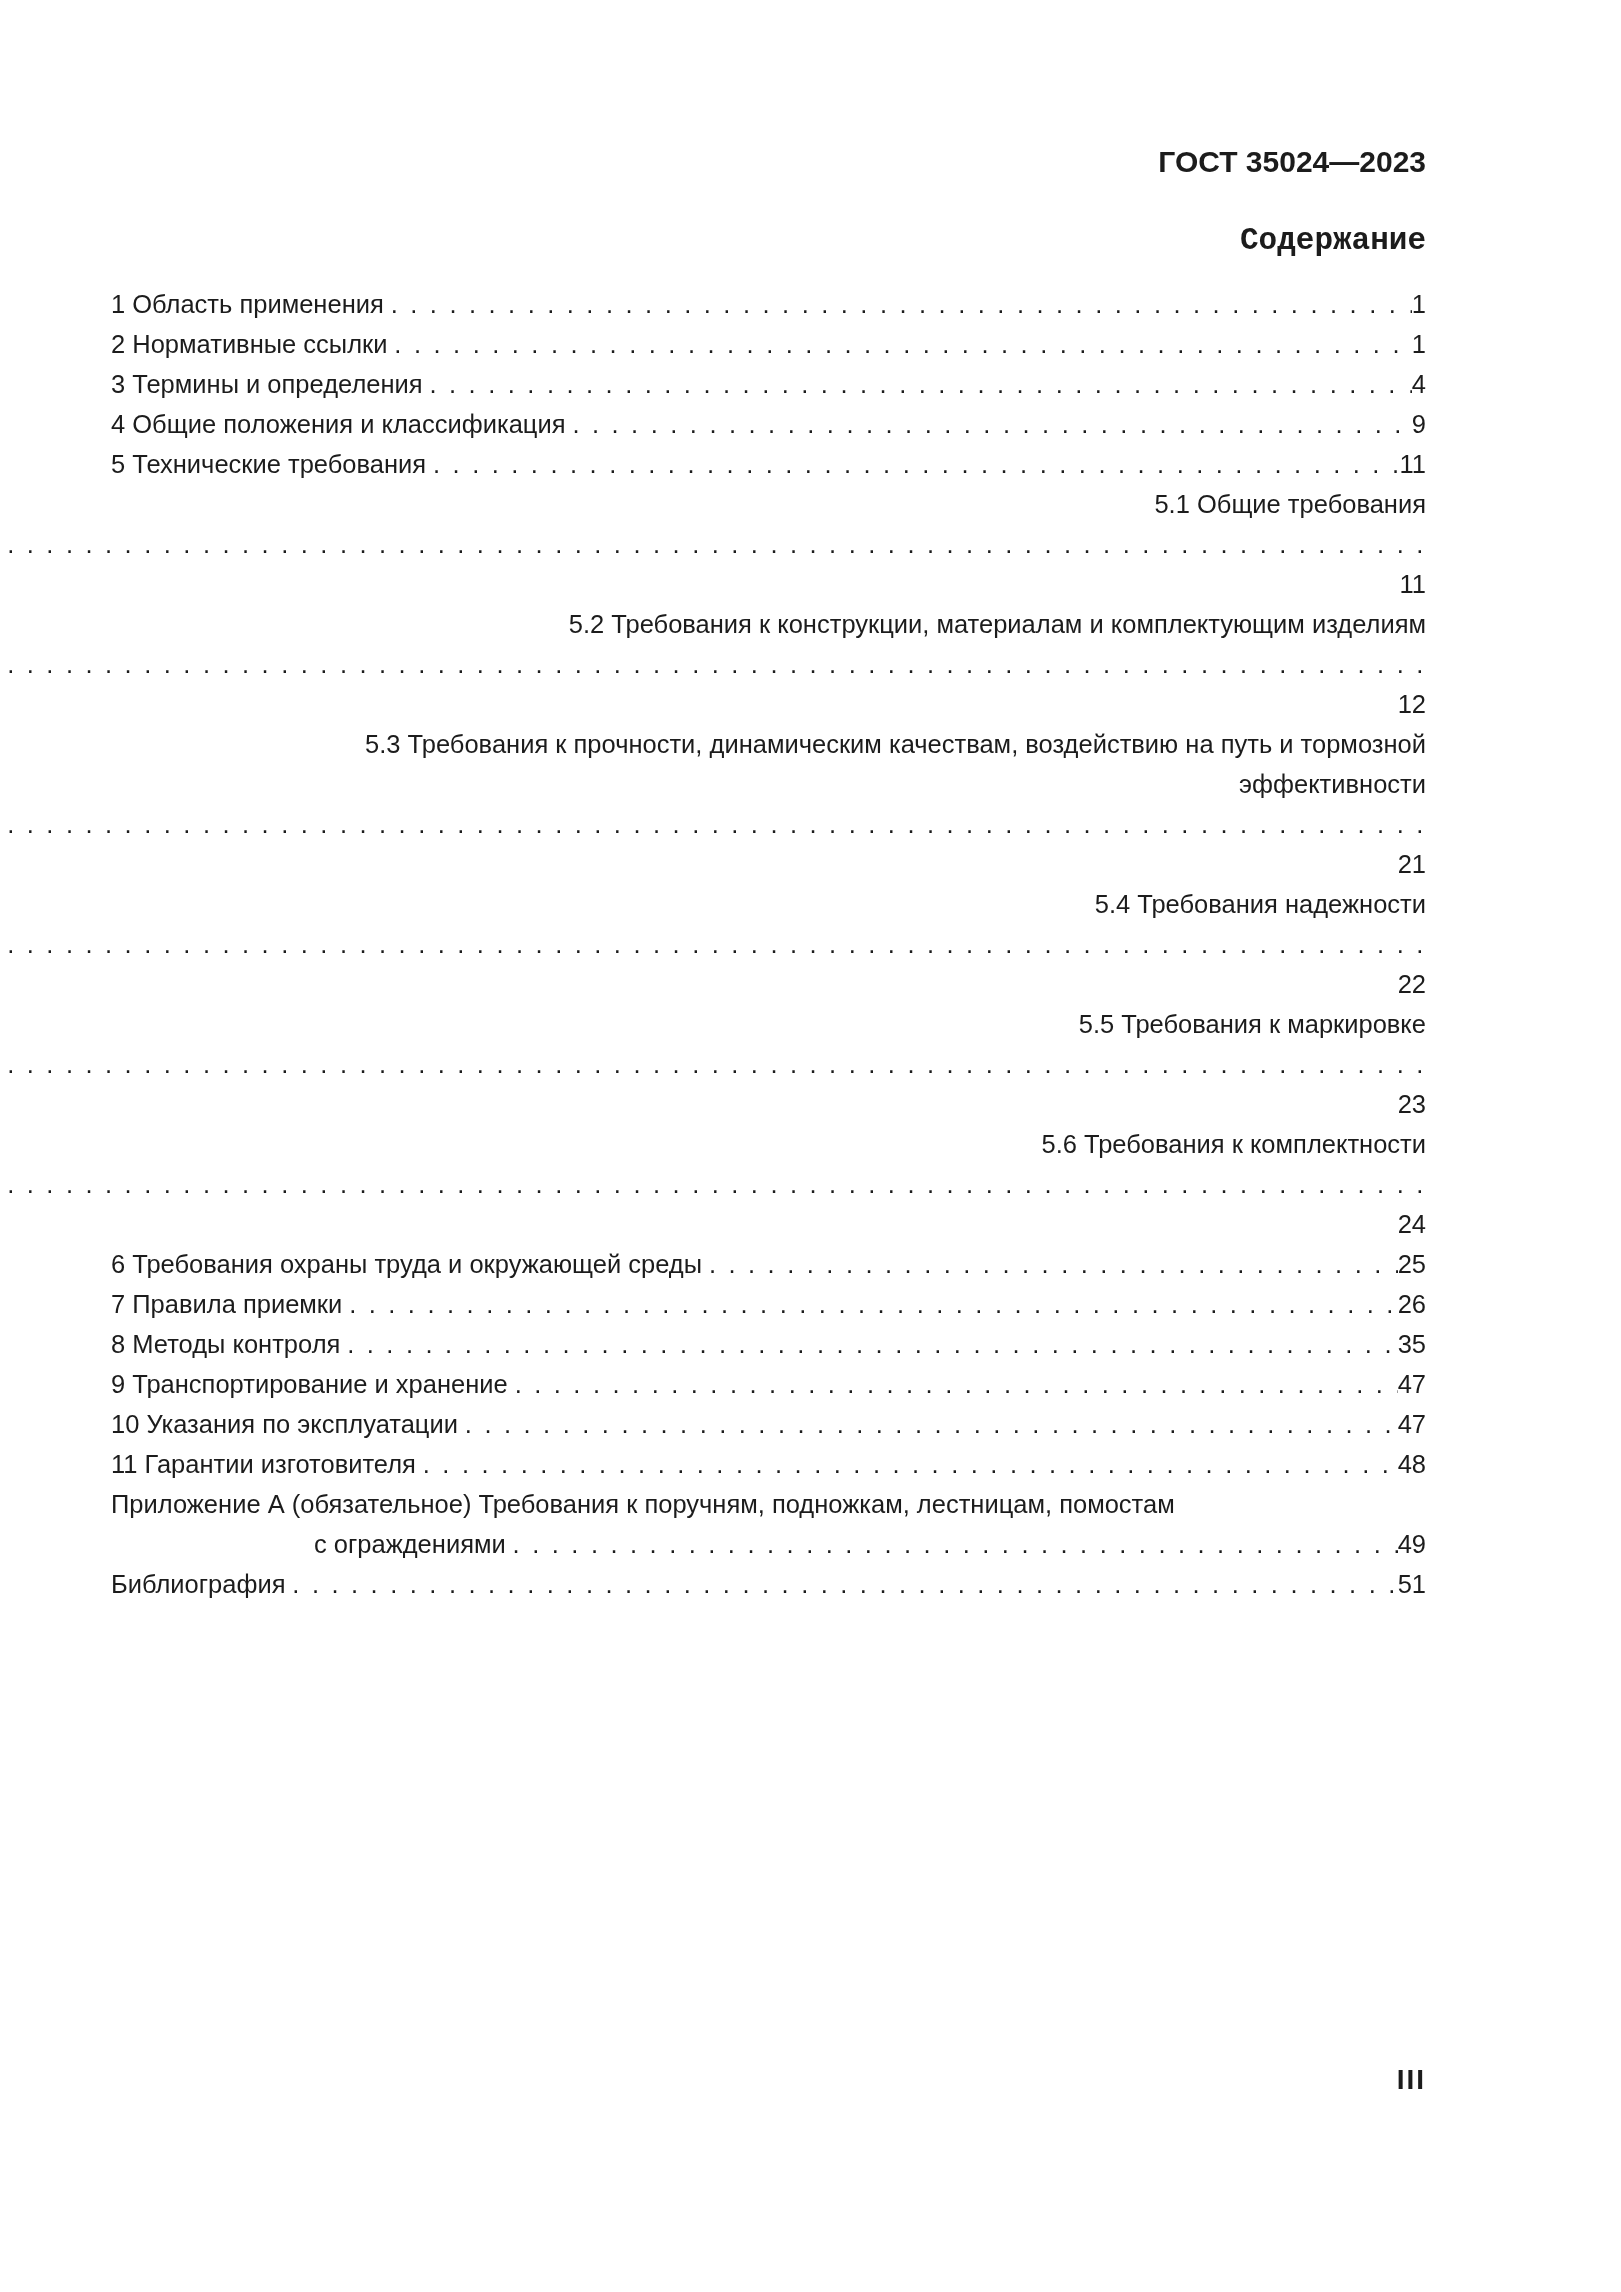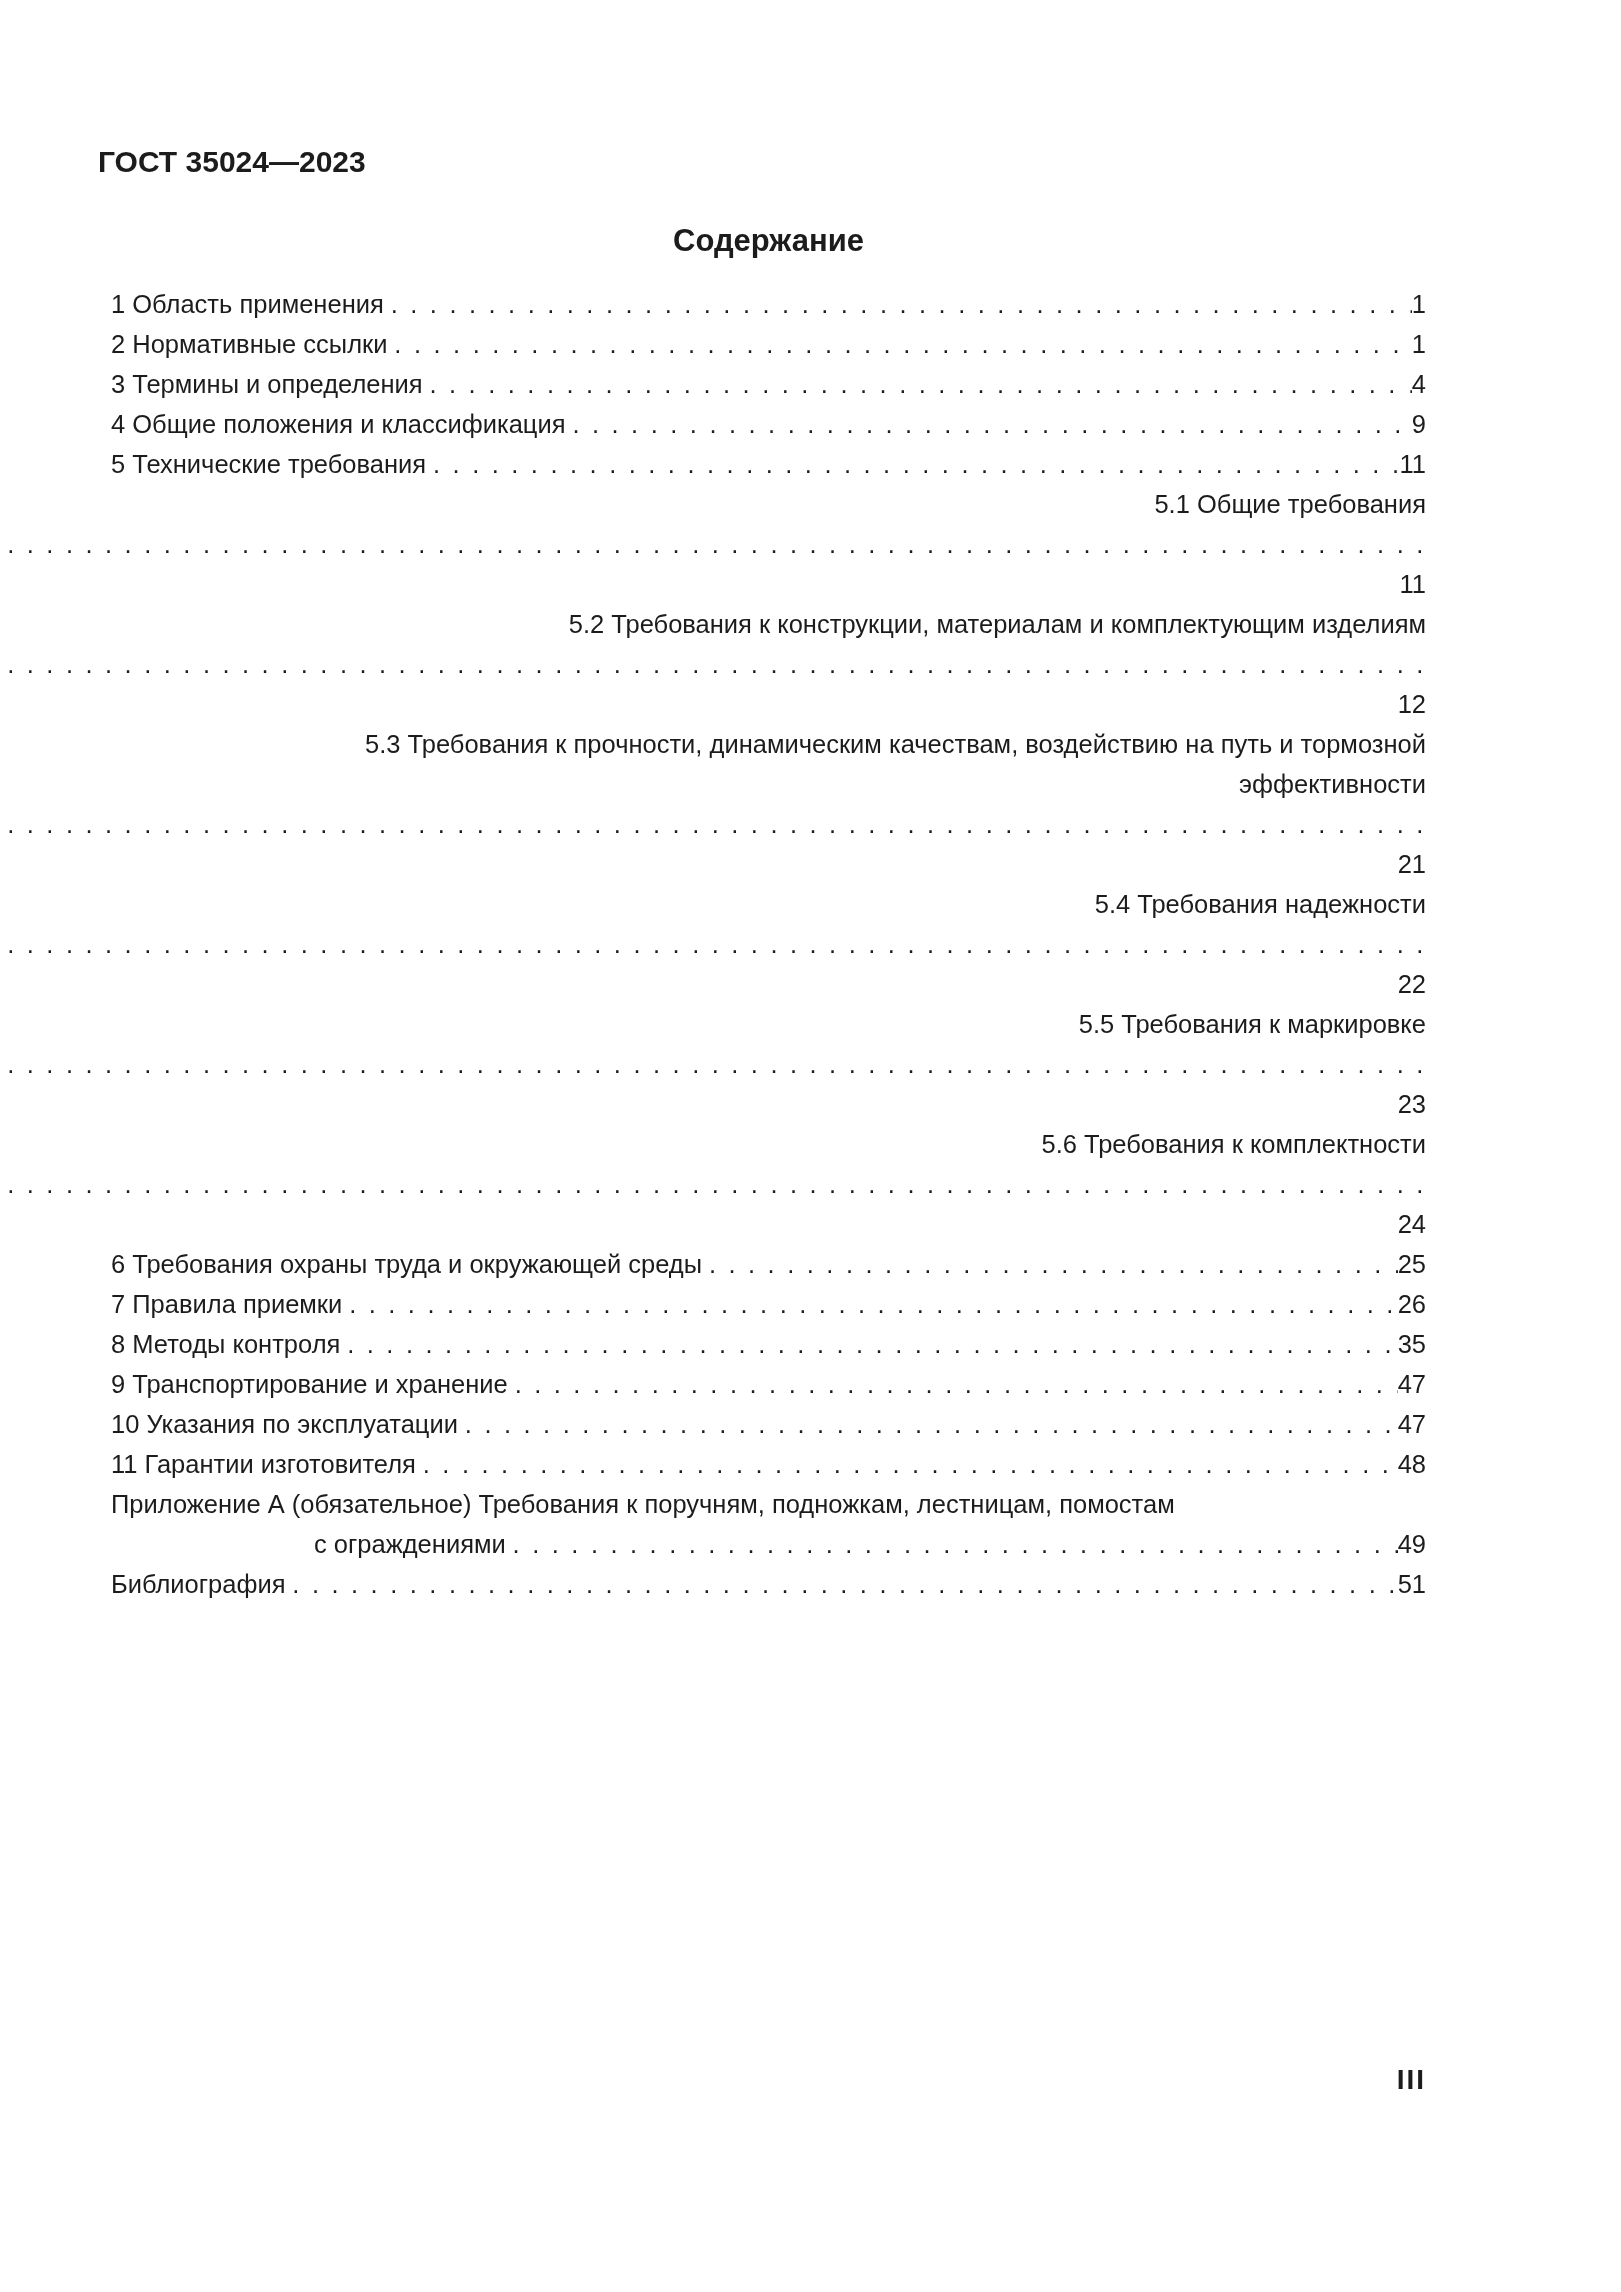--- a/index.html
+++ b/index.html
@@ -13,36 +13,38 @@
     height: 2293px;
     margin: 0 auto;
     background: #ffffff;
     font-family: "Liberation Sans", sans-serif;
     color: #1c1c1c;
     overflow: hidden;
   }
   .doc-header {
     position: absolute;
     top: 145px;
-    left: 98px;
-    width: 1315px;
+    left: 111px;
+    width: 1315px;
+    text-align: right;
     font-weight: bold;
     font-size: 30px;
     line-height: 33px;
     white-space: nowrap;
   }
   .toc-title {
     position: absolute;
     top: 223px;
     left: 111px;
     width: 1315px;
-    text-align: center;
+    text-align: right;
     font-weight: bold;
     font-size: 31px;
     line-height: 35px;
+    font-family: Liberation Mono, monospace;
   }
   .toc-list {
     position: absolute;
     top: 284px;
     left: 111px;
     width: 1315px;
     font-size: 25.5px;
     line-height: 40px;
   }
   .toc-row {

